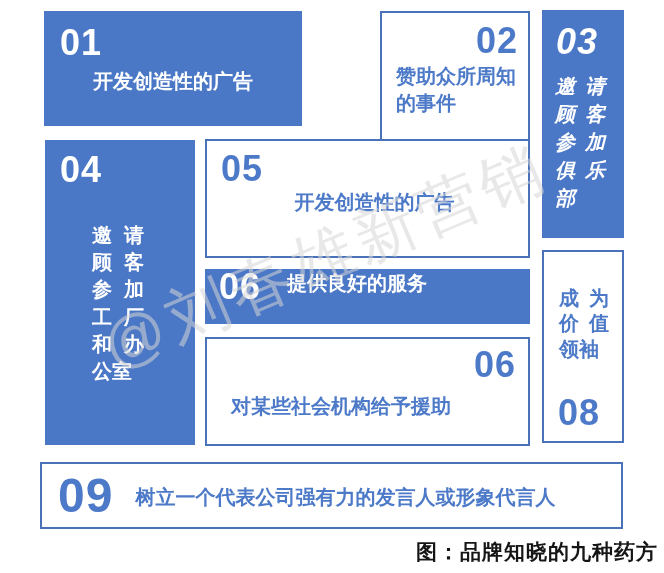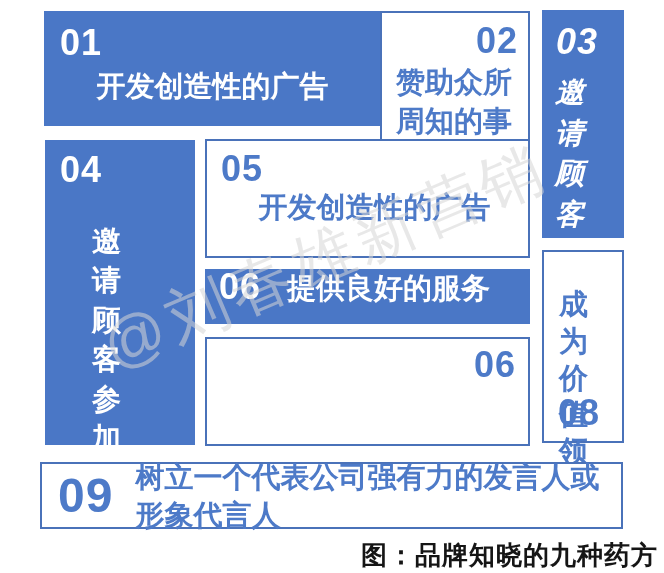--- a/index.html
+++ b/index.html
@@ -13,24 +13,24 @@
   .canvas{
     position:relative;width:664px;height:573px;background:#fff;overflow:hidden;
     font-family:"Liberation Sans","DejaVu Sans",sans-serif;
   }
   .box{position:absolute;box-sizing:border-box;}
   .filled{background:var(--primary-blue);color:#ffffff;}
   .outline{background:#ffffff;border:2px solid var(--border-blue);color:var(--text-blue);}
   .num{position:absolute;font-weight:700;font-size:36px;line-height:1;letter-spacing:1px;}
   .filled .num{color:#ffffff;}
   .outline .num{color:var(--text-blue);}
-  .lbl{font-weight:700;font-size:29px;line-height:1.3;}
+  .lbl{font-weight:700;font-size:20px;line-height:1.3;}
   .outline .lbl{color:var(--text-blue);}
   
-  .b01{left:44px;top:11px;width:337px;height:115px;padding-left:22px;}
+  .b01{left:44px;top:11px;width:258px;height:115px;padding-left:22px;}
   .b01 .num{left:16px;top:14px;}
   .b01 .lbl{position:absolute;left:0;right:0;top:57px;text-align:center;}
   
   .b02{left:380px;top:11px;width:150px;height:148px;}
   .b02 .num{right:10px;top:10px;}
   .b02 .lbl{position:absolute;left:14px;top:50px;width:124px;line-height:1.35;}
   
   .b03{left:542px;top:10px;width:82px;height:228px;font-style:italic;}
   .b03 .num{left:14px;top:14px;}
   .b03 .lbl{position:absolute;left:13px;top:62px;width:50px;text-align:justify;line-height:1.4;}
@@ -53,21 +53,21 @@
   
   .b08{left:542px;top:250px;width:82px;height:193px;}
   .b08 .lbl{position:absolute;left:15px;top:34px;width:50px;text-align:justify;line-height:1.27;}
   .b08 .num{left:14px;bottom:10px;}
   
   .b09{left:40px;top:462px;width:583px;height:67px;display:flex;align-items:center;}
   .b09 .num{position:static;margin-left:16px;font-size:48px;}
   .b09 .lbl{margin-left:22px;margin-top:2px;}
   
   .caption{
-    position:absolute;right:6px;top:538px;font-size:26px;font-weight:600;
+    position:absolute;right:6px;top:538px;font-size:21px;font-weight:600;
     color:var(--caption-color);letter-spacing:1px;
   }
   
   .watermark{
     position:absolute;left:325px;top:257px;
     transform:translate(-50%,-50%) rotate(-23deg);
     font-size:62px;font-weight:400;letter-spacing:6px;white-space:nowrap;
     color:var(--watermark-color);z-index:5;pointer-events:none;
   }
 </style>
@@ -101,20 +101,21 @@
     <div class="lbl">开发创造性的广告</div>
   </div>
 
   <div class="box filled b06">
     <div class="num">06</div>
     <div class="lbl">提供良好的服务</div>
   </div>
 
   <div class="box outline b07">
     <div class="num">06</div>
+    <div class="lbl">对某些社会机构给予援助</div>
   </div>
 
   <div class="box outline b08">
     <div class="lbl">成为价值领袖</div>
     <div class="num">08</div>
   </div>
 
   <div class="box outline b09">
     <div class="num">09</div>
     <div class="lbl">树立一个代表公司强有力的发言人或形象代言人</div>

